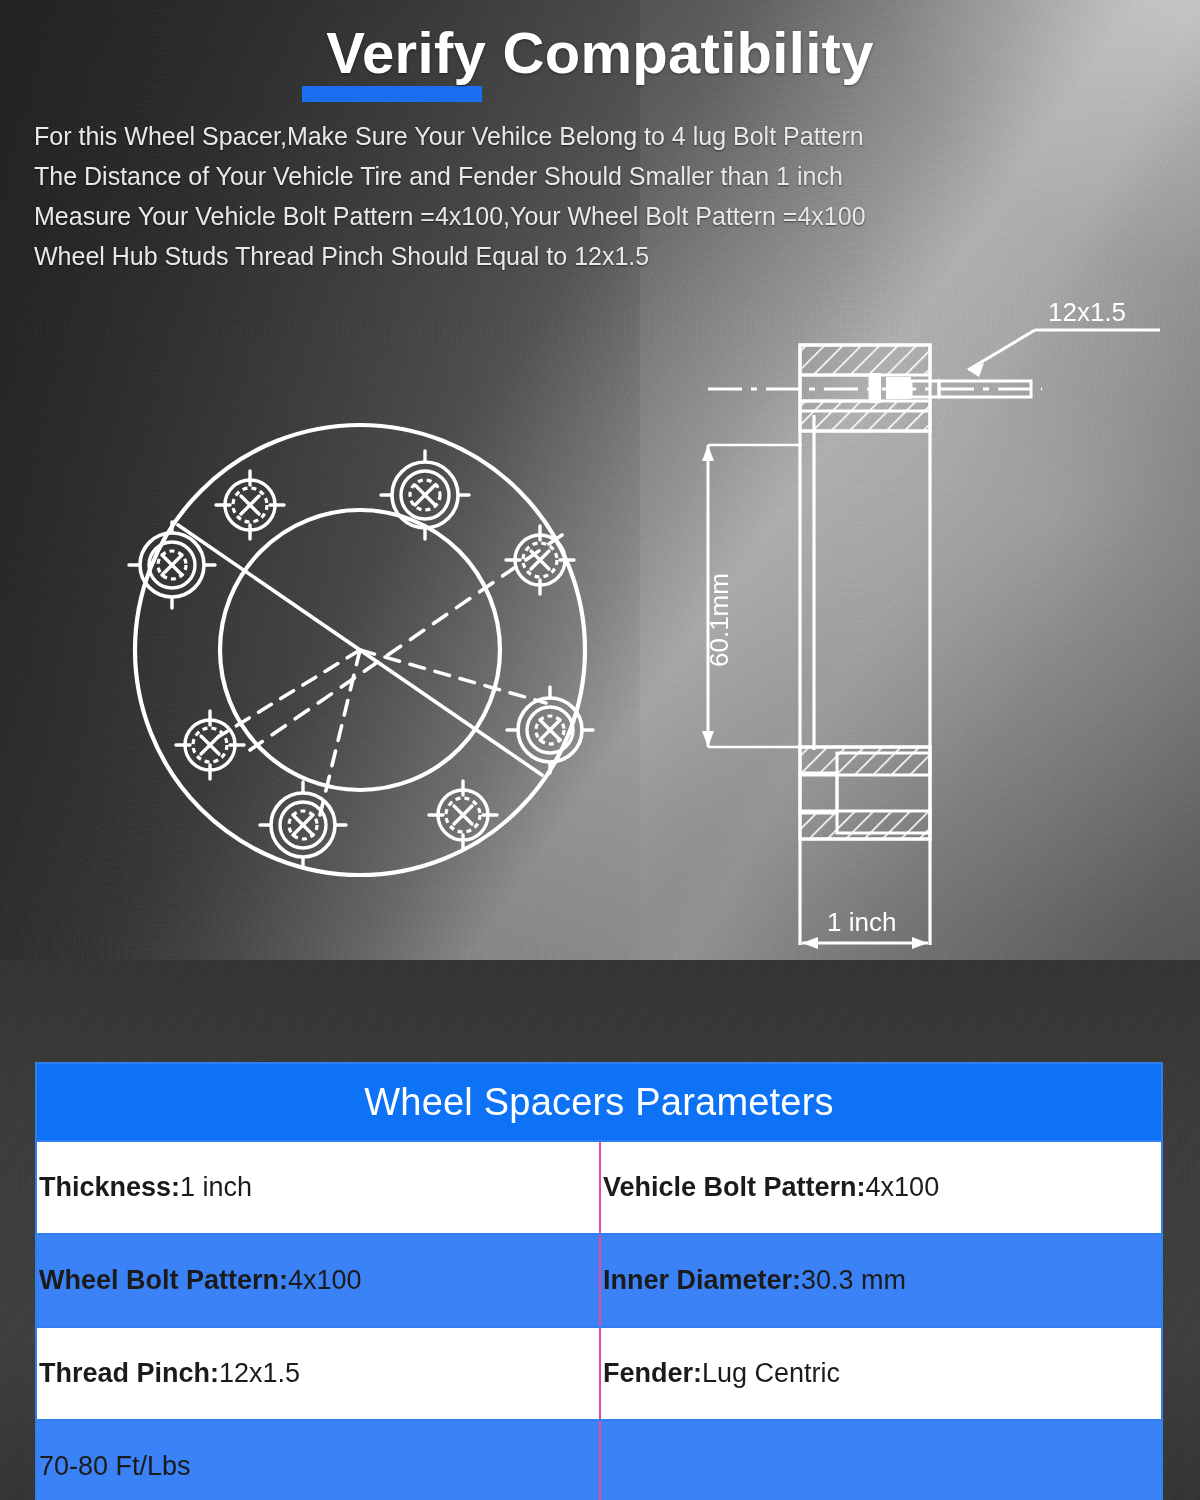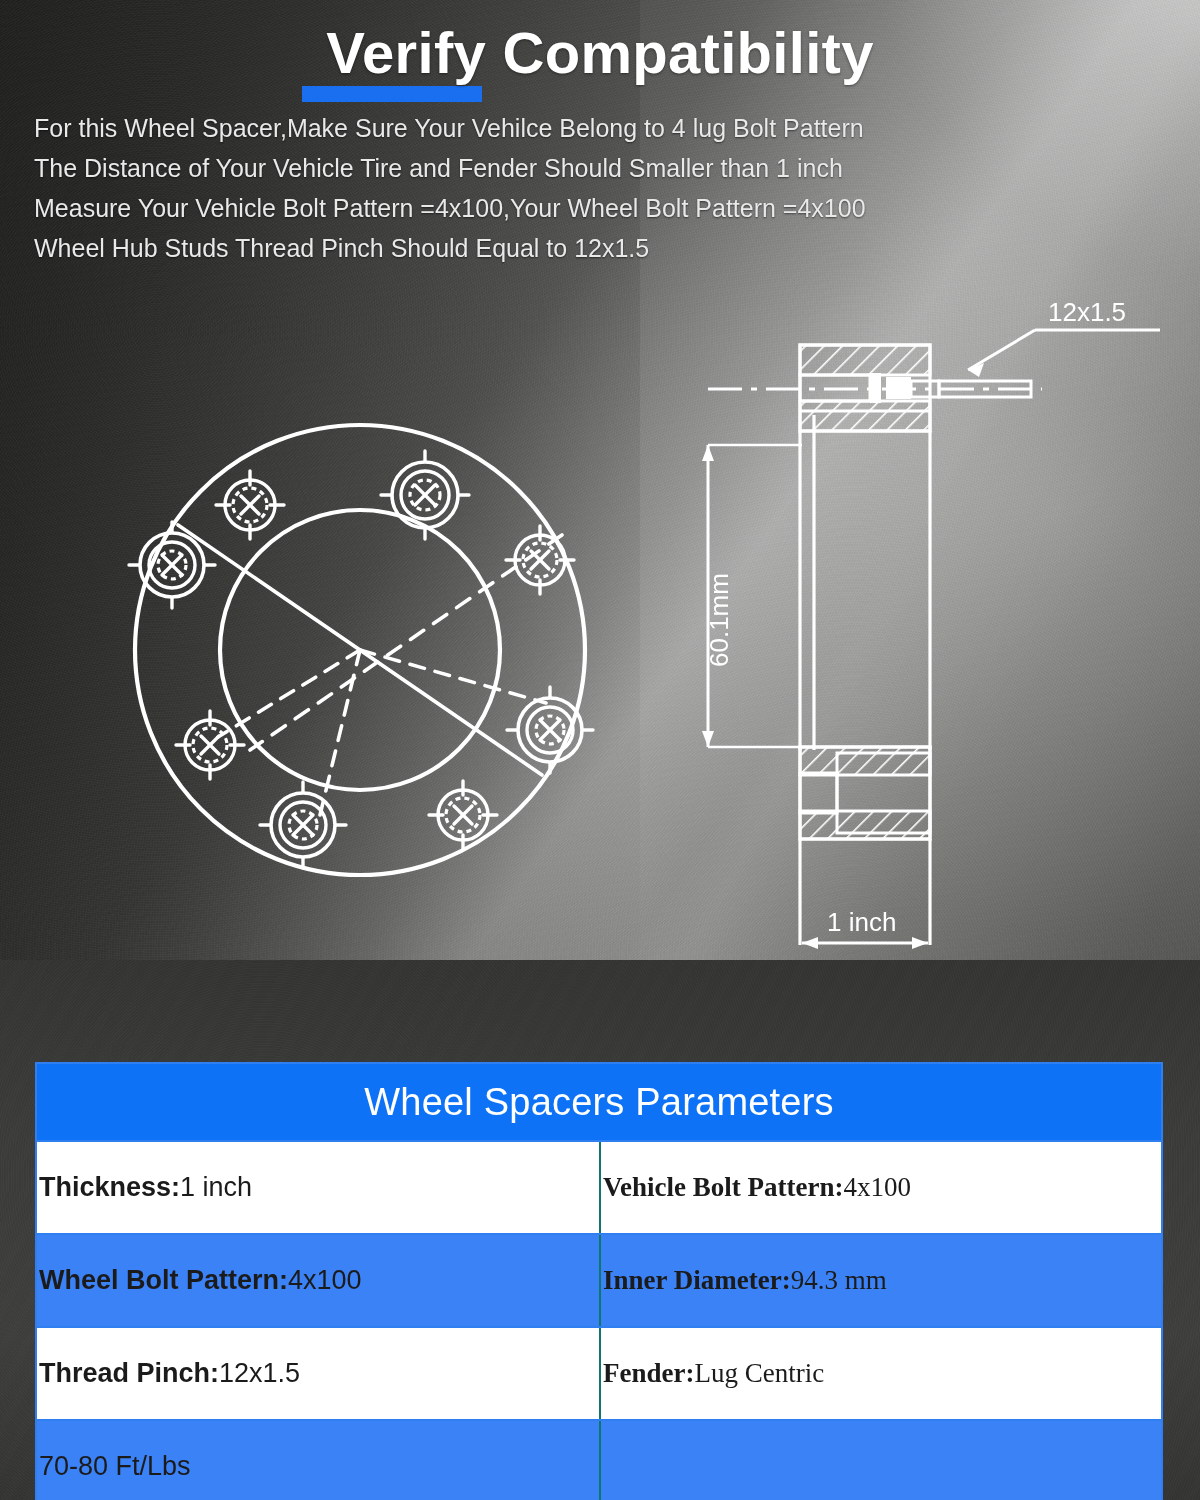--- a/index.html
+++ b/index.html
@@ -91,21 +91,21 @@
     top: 62px;
     width: 180px;
     height: 16px;
     background: #1a6ff0;
     z-index: 1;
   }
 
   #bullets {
     position: absolute;
     left: 34px;
-    top: 108px;
+    top: 116px;
     width: 930px;
   }
   .bullet-line {
     color: #e9e9e9;
     font-size: 25px;
     line-height: 40px;
     white-space: nowrap;
     text-shadow: 0 1px 2px rgba(0,0,0,0.55);
   }
 
@@ -165,22 +165,21 @@
     box-sizing: border-box;
     display: flex;
     align-items: center;
     padding-left: 2px;
     font-size: 27px;
     color: #1b1b1b;
     white-space: nowrap;
     overflow: hidden;
   }
   .param-cell.cell-right {
-    border-left: 2px solid #0f766e;
-    font-family: Liberation Serif, serif;
+    border-left: 2px solid #ec4899;
   }
   .param-key { font-weight: bold; }
   .param-val { font-weight: normal; }
 </style>
 </head>
 <body>
 
 <div id="bg-base"></div>
 <div id="bg-sheen"></div>
 <div id="bg-dark-left"></div>
@@ -416,21 +415,21 @@
     </div>
   </div>
 
   <div class="param-row row-blue">
     <div class="param-cell">
       <span class="param-key">Wheel Bolt Pattern:</span>
       <span class="param-val">4x100</span>
     </div>
     <div class="param-cell cell-right">
       <span class="param-key">Inner Diameter:</span>
-      <span class="param-val">94.3 mm</span>
+      <span class="param-val">30.3 mm</span>
     </div>
   </div>
 
   <div class="param-row row-white">
     <div class="param-cell">
       <span class="param-key">Thread Pinch:</span>
       <span class="param-val">12x1.5</span>
     </div>
     <div class="param-cell cell-right">
       <span class="param-key">Fender:</span>

